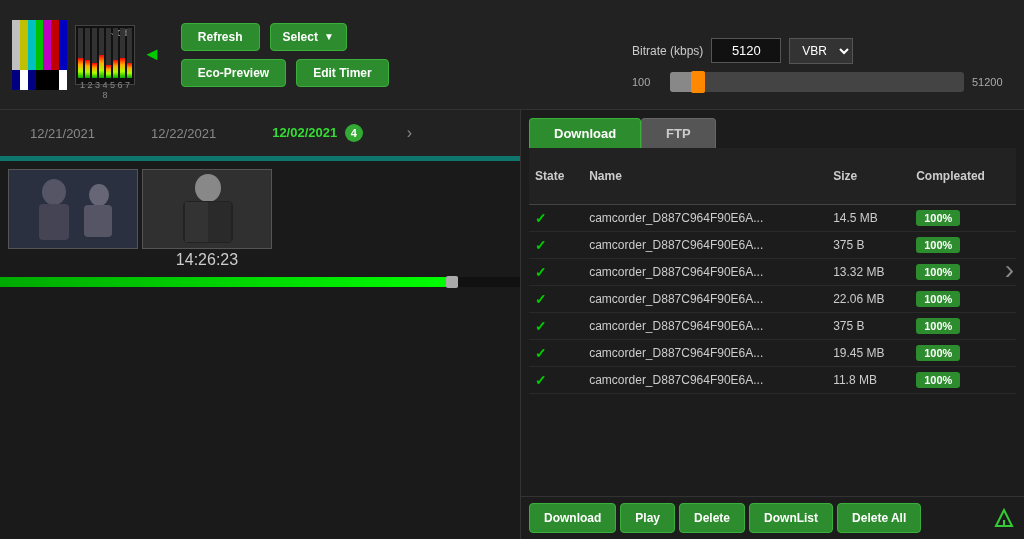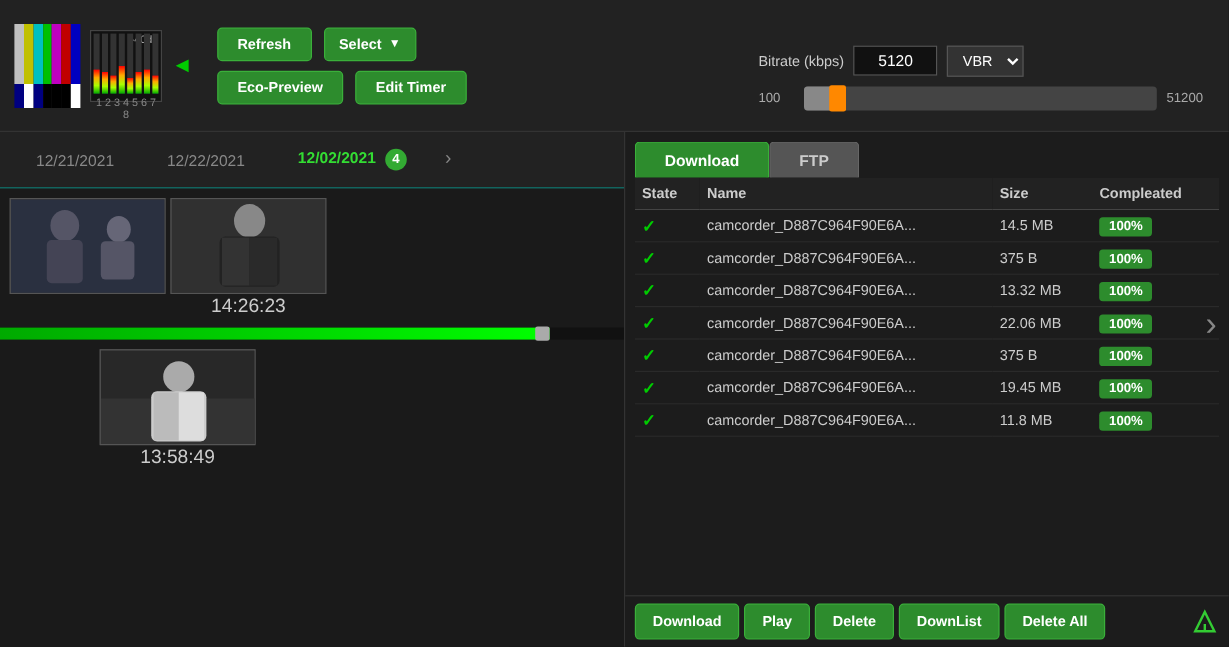--- a/index.html
+++ b/index.html
@@ -218,22 +218,22 @@
       background: #1a1a1a;
       display: flex;
       flex-direction: column;
     }
 
     .date-tabs {
       display: flex;
       align-items: center;
       background: #222;
       padding: 8px 10px;
-      gap: 4px;
-      border-bottom: 1px solid #0f766e;
+      gap: 16px;
+      border-bottom: 5px solid #0f766e;
     }
     .date-tab {
       padding: 6px 20px;
       color: #888;
       cursor: pointer;
       font-size: 13px;
     }
     .date-tab.active {
       color: #33dd33;
       font-weight: bold;
@@ -358,21 +358,21 @@
       flex: 1;
       overflow-y: auto;
       margin: 0 8px;
     }
     .file-table table {
       width: 100%;
       border-collapse: collapse;
     }
     .file-table th {
       text-align: left;
-      padding: 6px 6px;
+      padding: 21px 6px;
       color: #ccc;
       font-size: 12px;
       border-bottom: 1px solid #444;
       background: #222;
       position: sticky;
       top: 0;
     }
     .file-table td {
       padding: 5px 6px;
       font-size: 12px;
@@ -568,36 +568,20 @@
       </div>
 
       <div class="arrow-nav">›</div>
     </div>
 
     <div class="progress-bar-container">
       <div class="progress-bar-fill"></div>
       <div class="progress-bar-thumb"></div>
     </div>
 
-    <div class="thumb-bottom-row">
-      <div class="thumbnail" style="margin-left: 75px;">
-        <div class="thumb-img">
-          <svg width="130" height="80" viewBox="0 0 130 80" xmlns="http://www.w3.org/2000/svg">
-            <rect width="130" height="80" fill="#282828"></rect>
-
-            <rect x="0" y="40" width="130" height="40" fill="#333"></rect>
-            <ellipse cx="65" cy="22" rx="13" ry="13" fill="#aaa"></ellipse>
-            <rect x="42" y="34" width="46" height="42" rx="5" fill="#ccc"></rect>
-            <rect x="44" y="35" width="21" height="40" fill="#bbb"></rect>
-            <rect x="65" y="35" width="21" height="40" fill="#ddd"></rect>
-          </svg>
-        </div>
-        <div class="thumb-label">13:58:49</div>
-      </div>
-    </div>
 
   </div>
 
   <div class="right-panel">
 
     <div class="download-tabs">
       <div class="dl-tab active">
         <span>Download</span>
       </div>
       <div class="dl-tab inactive">

